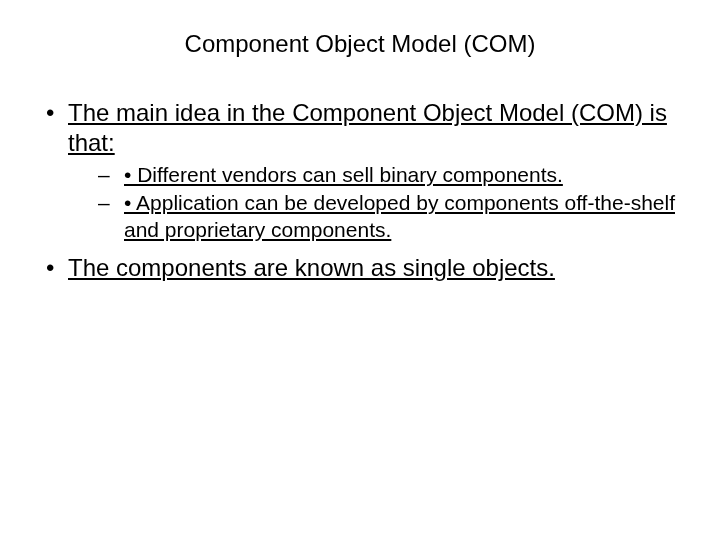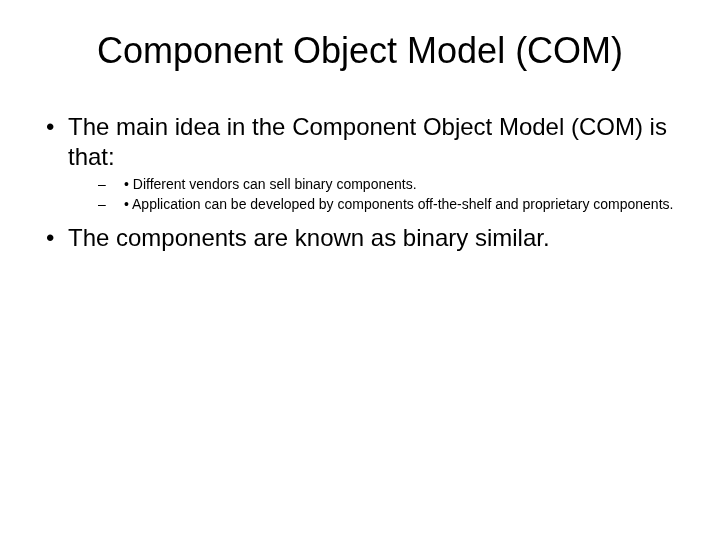--- a/index.html
+++ b/index.html
@@ -11,48 +11,49 @@
     font-family: Arial, Helvetica, sans-serif;
     color: #000000;
   }
   .slide {
     width: 720px;
     height: 540px;
     box-sizing: border-box;
     padding: 20px 40px 40px 40px;
   }
   .title {
-    font-size: 36px;
+    font-size: 24px;
     text-align: center;
     margin: 10px 0 40px 0;
     font-weight: normal;
   }
   ul.level1 {
     list-style: none;
     padding: 0;
     margin: 0;
     font-size: 24px;
+    text-decoration: underline;
   }
   ul.level1 > li {
     position: relative;
     padding-left: 28px;
     margin-bottom: 6px;
     line-height: 1.25;
   }
   ul.level1 > li::before {
     content: "•";
     position: absolute;
     left: 6px;
     top: 0;
   }
   ul.level2 {
     list-style: none;
     padding: 0;
     margin: 4px 0 10px 0;
-    font-size: 14px;
+    font-size: 21px;
   }
   ul.level2 > li {
     position: relative;
     padding-left: 56px;
     margin-bottom: 2px;
     line-height: 1.25;
   }
   ul.level2 > li::before {
     content: "–";
     position: absolute;
@@ -72,16 +73,16 @@
       <ul class="level2">
         <li>
           <span>• Different vendors can sell binary components.</span>
         </li>
         <li>
           <span>• Application can be developed by components off-the-shelf and proprietary components.</span>
         </li>
       </ul>
     </li>
     <li>
-      <span>The components are known as binary similar.</span>
+      <span>The components are known as single objects.</span>
     </li>
   </ul>
 </div>
 
 </body></html>

